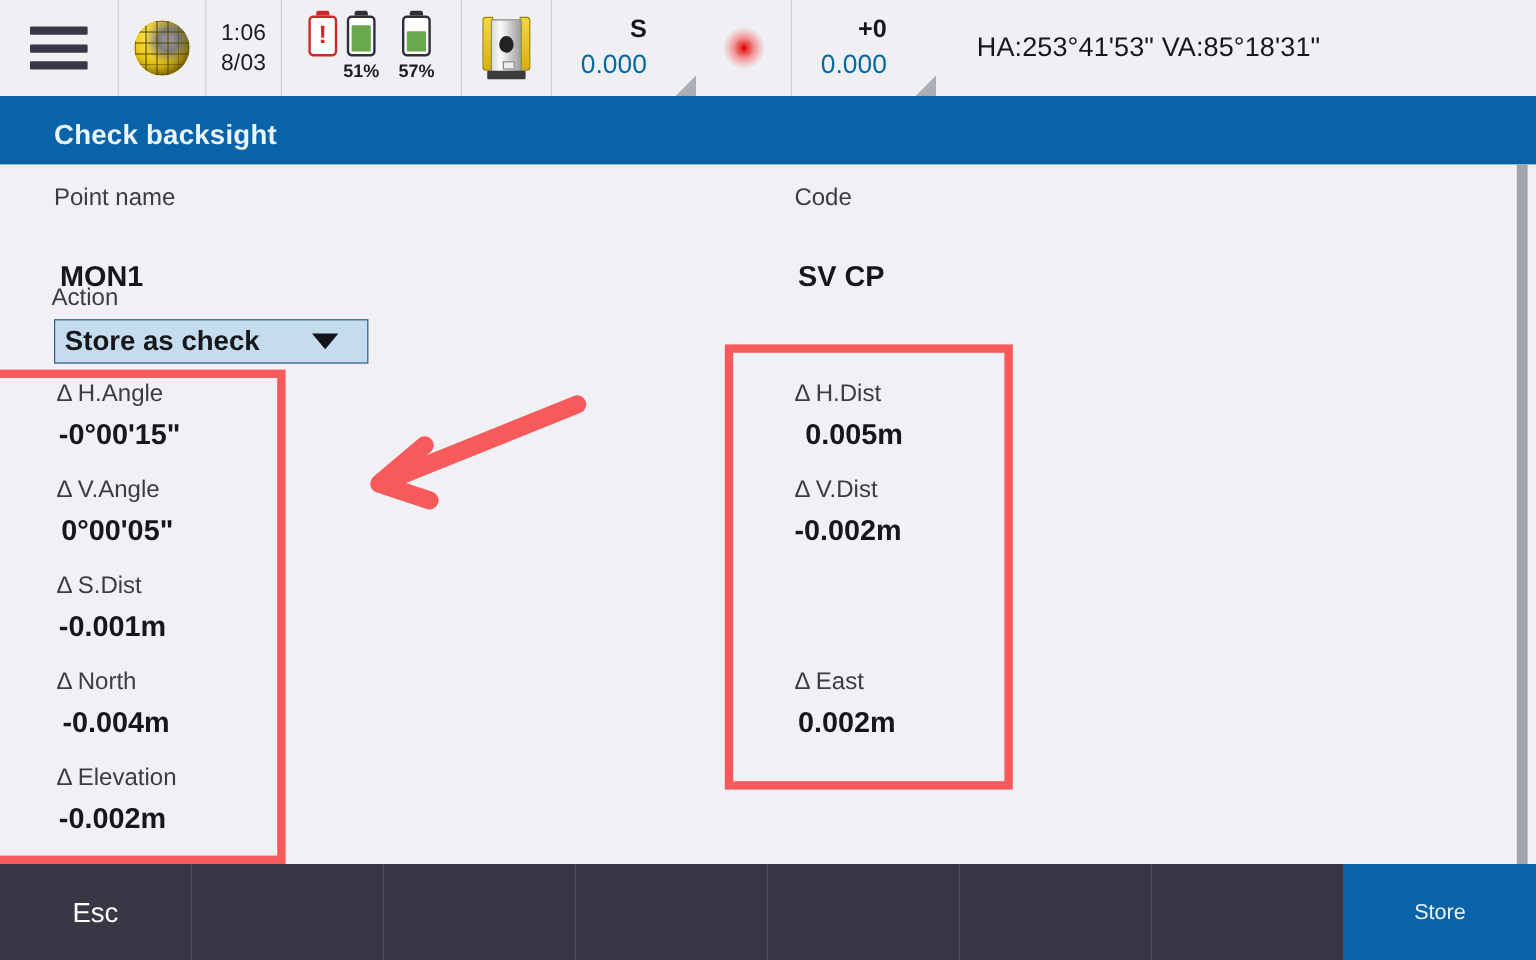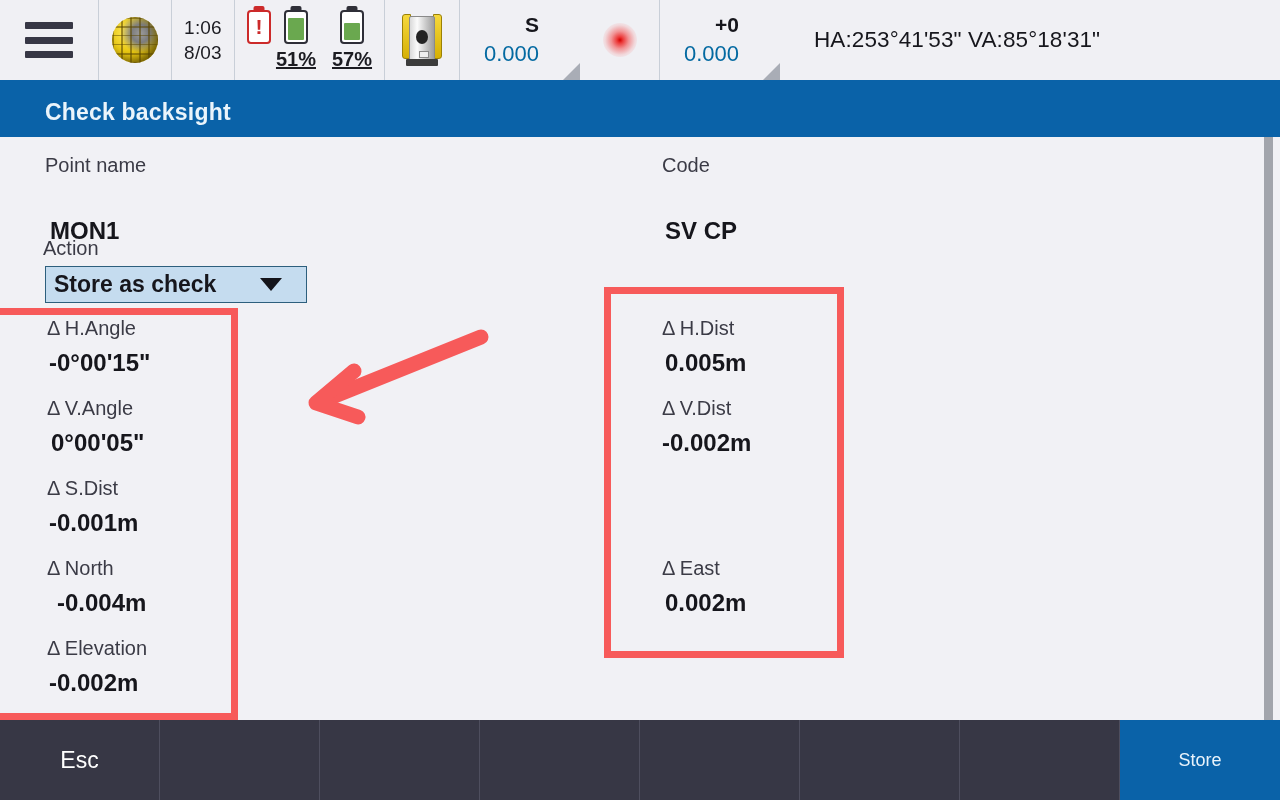--- a/index.html
+++ b/index.html
@@ -117,21 +117,21 @@
     border-radius: 2px 2px 0 0;
   }
   .batt .fill { width: 100%; background: #6aa84f; border-radius: 1px; }
   .batt.alert { border-color: #cc2a2a; }
   .batt.alert::before { background: #cc2a2a; }
   .batt .bang {
     width: 100%; height: 100%;
     display: flex; align-items: center; justify-content: center;
     color: #cc2a2a; font-weight: bold; font-size: 21px; line-height: 1;
   }
-  .batt-pct { font-size: 20px; color: #1c1c22; margin-top: 4px; font-weight: 600; text-decoration: underline; }
+  .batt-pct { font-size: 15px; color: #1c1c22; margin-top: 4px; font-weight: 600; }
 
   
   .instrument { width: 40px; height: 52px; position: relative; }
   .instr-body {
     position:absolute; left:7px; top:2px; width:26px; height:48px;
     background: linear-gradient(to right,#d9d9d9 0%,#fbfbfb 30%,#c4c4c4 70%,#9d9d9d 100%);
     border: 1px solid #8a8a8a; border-radius: 2px;
   }
   .instr-wing-l, .instr-wing-r {
     position:absolute; top:0; width:9px; height:45px;
@@ -403,30 +403,30 @@
     <div class="stat" style="left:47px; top:261px;">
       <div class="k">Δ V.Angle</div>
       <div class="v" style="margin-left:4px;">0°00'05"</div>
     </div>
     <div class="stat" style="left:47px; top:341px;">
       <div class="k">Δ S.Dist</div>
       <div class="v" style="margin-left:2px;">-0.001m</div>
     </div>
     <div class="stat" style="left:47px; top:421px;">
       <div class="k">Δ North</div>
-      <div class="v" style="margin-left:10px;">-0.004m</div>
+      <div class="v" style="margin-left:5px;">-0.004m</div>
     </div>
     <div class="stat" style="left:47px; top:501px;">
       <div class="k">Δ Elevation</div>
       <div class="v" style="margin-left:2px;">-0.002m</div>
     </div>
 
     <div class="stat" style="left:662px; top:181px;">
       <div class="k">Δ H.Dist</div>
-      <div class="v" style="margin-left:3px;">0.005m</div>
+      <div class="v" style="margin-left:9px;">0.005m</div>
     </div>
     <div class="stat" style="left:662px; top:261px;">
       <div class="k">Δ V.Dist</div>
       <div class="v" style="margin-left:0px;">-0.002m</div>
     </div>
     <div class="stat" style="left:662px; top:421px;">
       <div class="k">Δ East</div>
       <div class="v" style="margin-left:3px;">0.002m</div>
     </div>
 

